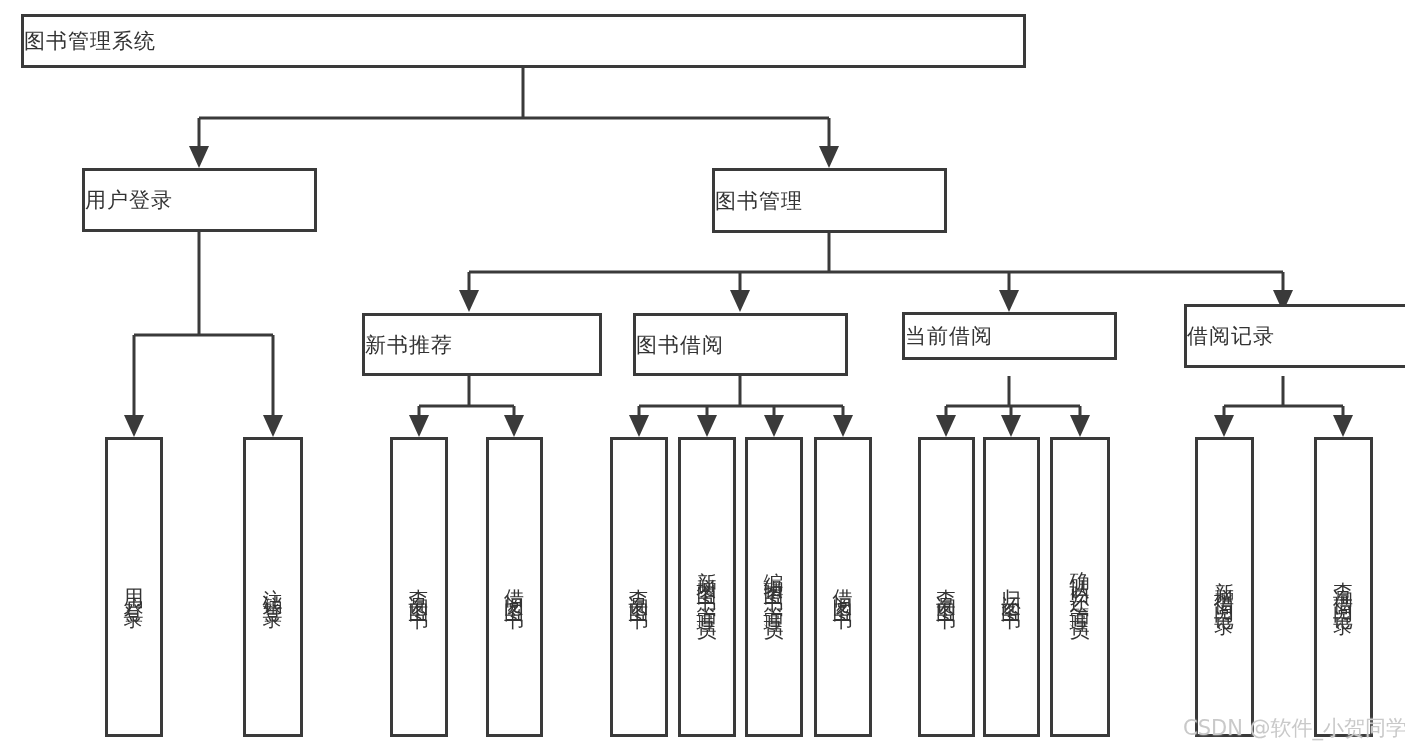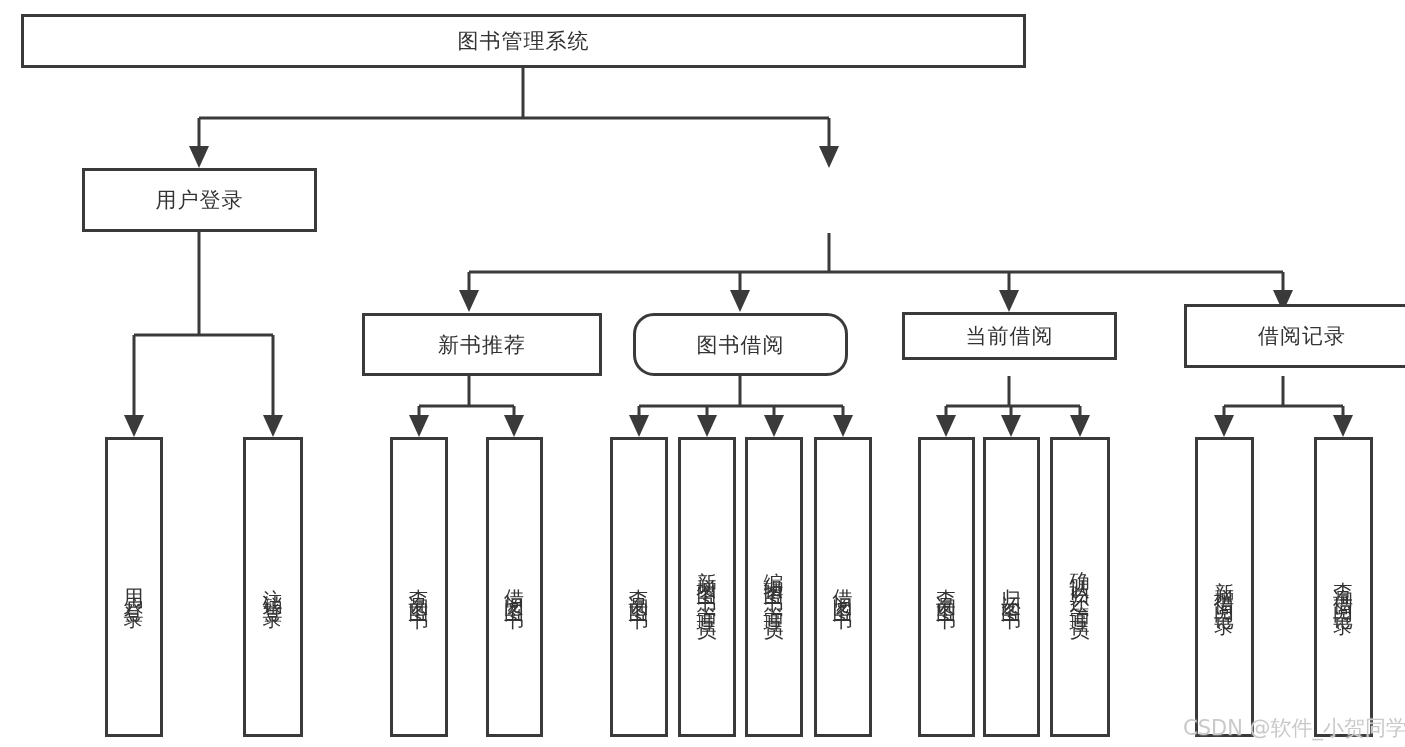--- a/index.html
+++ b/index.html
@@ -6,21 +6,21 @@
   #stage {
     position:relative; width:1405px; height:747px;
     background:#ffffff; overflow:hidden;
     font-family:"DejaVu Sans","Liberation Sans",sans-serif;
     color:#333333;
   }
   #wires { position:absolute; left:0; top:0; width:1405px; height:747px; }
   .hbox {
     position:absolute; box-sizing:border-box;
     border:3px solid #3a3a3a; background:#ffffff;
-    display:flex; align-items:center; justify-content:center;
+    display:flex; align-items:center; 
     font-size:21px; letter-spacing:1px; color:#333333;
   }
   .vbox {
     position:absolute; box-sizing:border-box;
     border:3px solid #3a3a3a; background:#ffffff;
     top:437px; height:300px;
     display:flex; align-items:center; justify-content:center;
   }
   .vbox span {
     writing-mode:vertical-rl; text-orientation:mixed;
@@ -78,25 +78,28 @@
     </g>
   </svg>
 
   <div class="hbox" style="left:21px; top:14px; width:1005px; height:54px;">
     <span>图书管理系统</span>
   </div>
 
   <div class="hbox" style="left:82px; top:168px; width:235px; height:64px;">
     <span>用户登录</span>
   </div>
+  <div class="hbox" style="left:712px; top:168px; width:235px; height:65px;">
+    <span>图书管理</span>
+  </div>
 
   <div class="hbox" style="left:362px; top:313px; width:240px; height:63px;">
     <span>新书推荐</span>
   </div>
-  <div class="hbox" style="left:633px; top:313px; width:215px; height:63px;border-radius:21px;">
+  <div class="hbox" style="left:633px; top:313px; width:215px; height:63px;">
     <span>图书借阅</span>
   </div>
   <div class="hbox" style="left:902px; top:312px; width:215px; height:48px;">
     <span>当前借阅</span>
   </div>
   <div class="hbox" style="left:1173px; top:304px; width:236px; height:64px;margin-left:11px;">
     <span>借阅记录</span>
   </div>
 
   <div class="vbox" style="left:105px; width:58px;">

